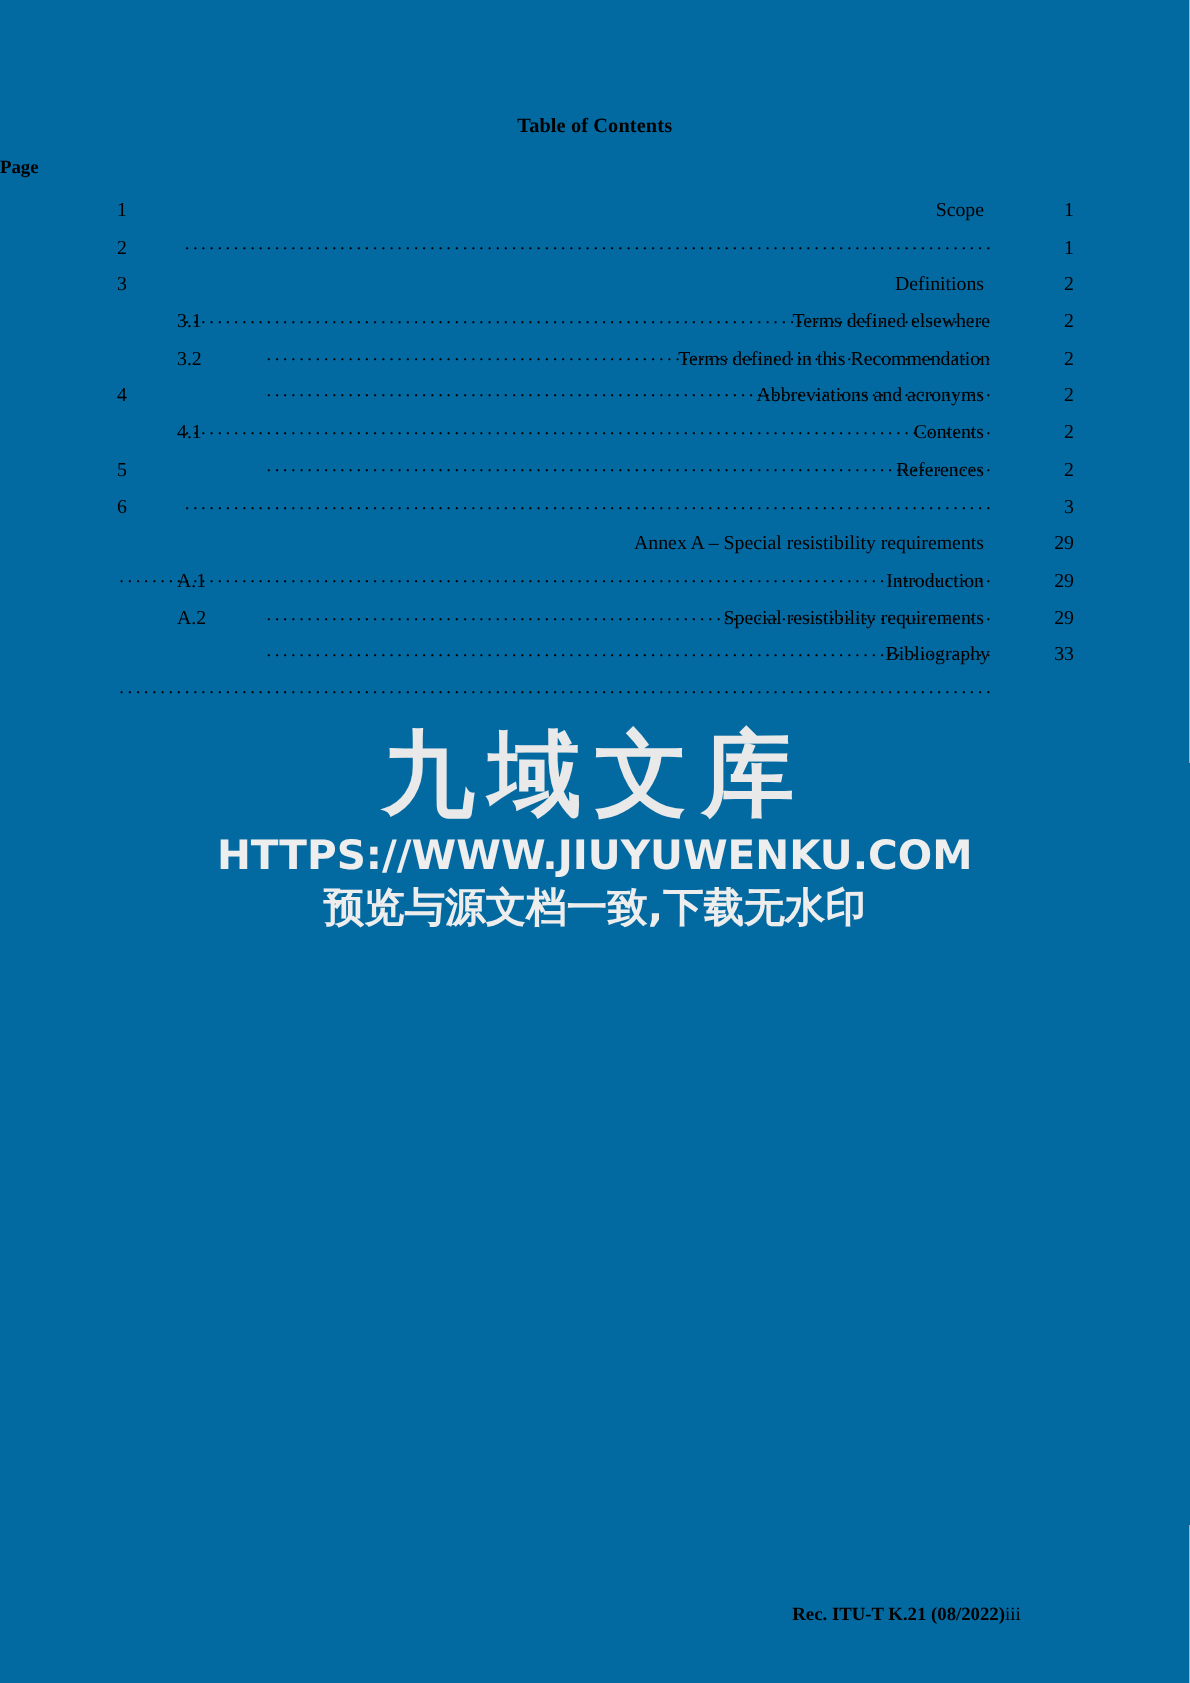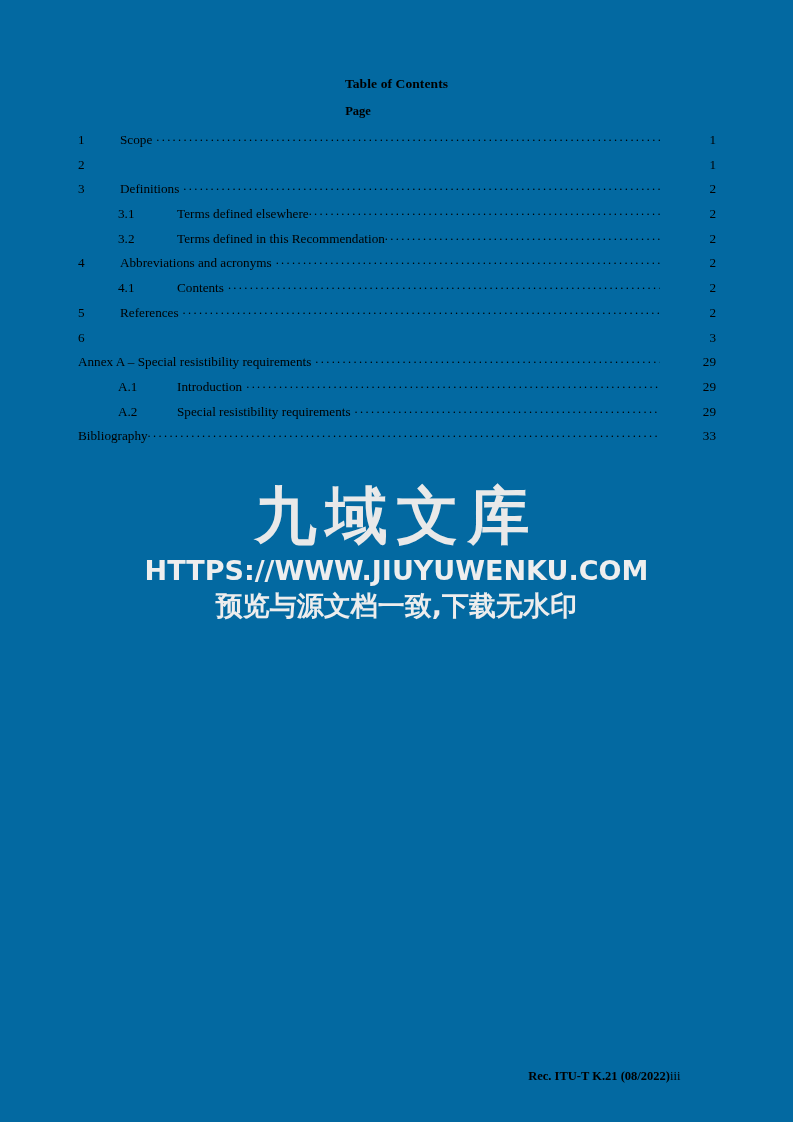--- a/index.html
+++ b/index.html
@@ -30,21 +30,21 @@
     font-weight: bold;
     letter-spacing: 0.1px;
   }
 
   
   .page-header {
     position: absolute;
     top: 104px;
     left: 0;
     width: 716px;
-    text-align: center;
+    text-align: left;
     font-size: 12.5px;
     font-weight: bold;
   }
 
   
   .toc {
     position: absolute;
     top: 128px;
     left: 78px;
     width: 638px;
@@ -70,20 +70,21 @@
   }
 
   .entry {
     position: absolute;
     top: 0;
     left: 42px;
     right: 56px;
     display: flex;
     align-items: flex-end;
     overflow: hidden;
+    flex-direction: column;
   }
 
   .toc-row.sub .entry {
     left: 99px;
   }
 
   
   .toc-row.full .entry {
     left: 0;
   }

